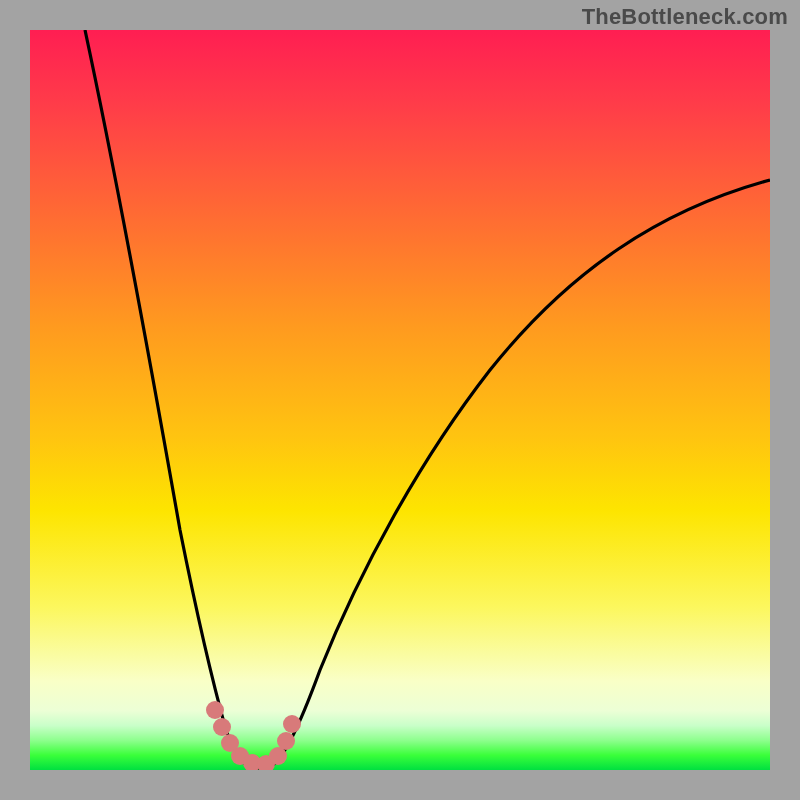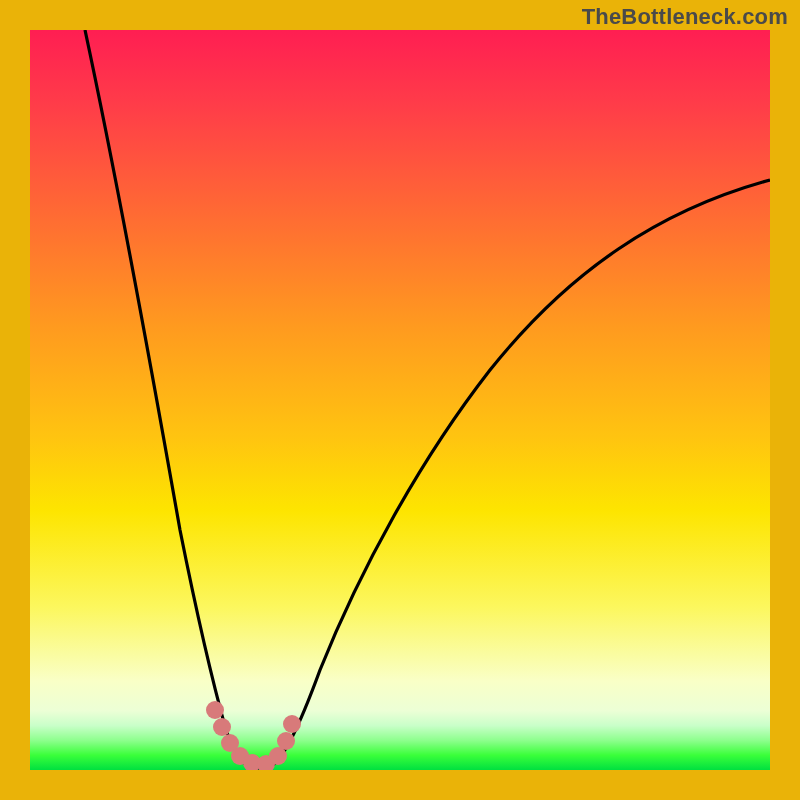--- a/index.html
+++ b/index.html
@@ -9,21 +9,21 @@
     height: 800px;
     background: #000;
     overflow: hidden;
   }
   .frame {
     position: absolute;
     top: 0;
     left: 0;
     width: 800px;
     height: 800px;
-    background: #eab308;
+    background: #a3a3a3;
   }
   .plot {
     position: absolute;
     top: 30px;
     left: 30px;
     width: 740px;
     height: 740px;
   }
   .gradient {
     position: absolute;

